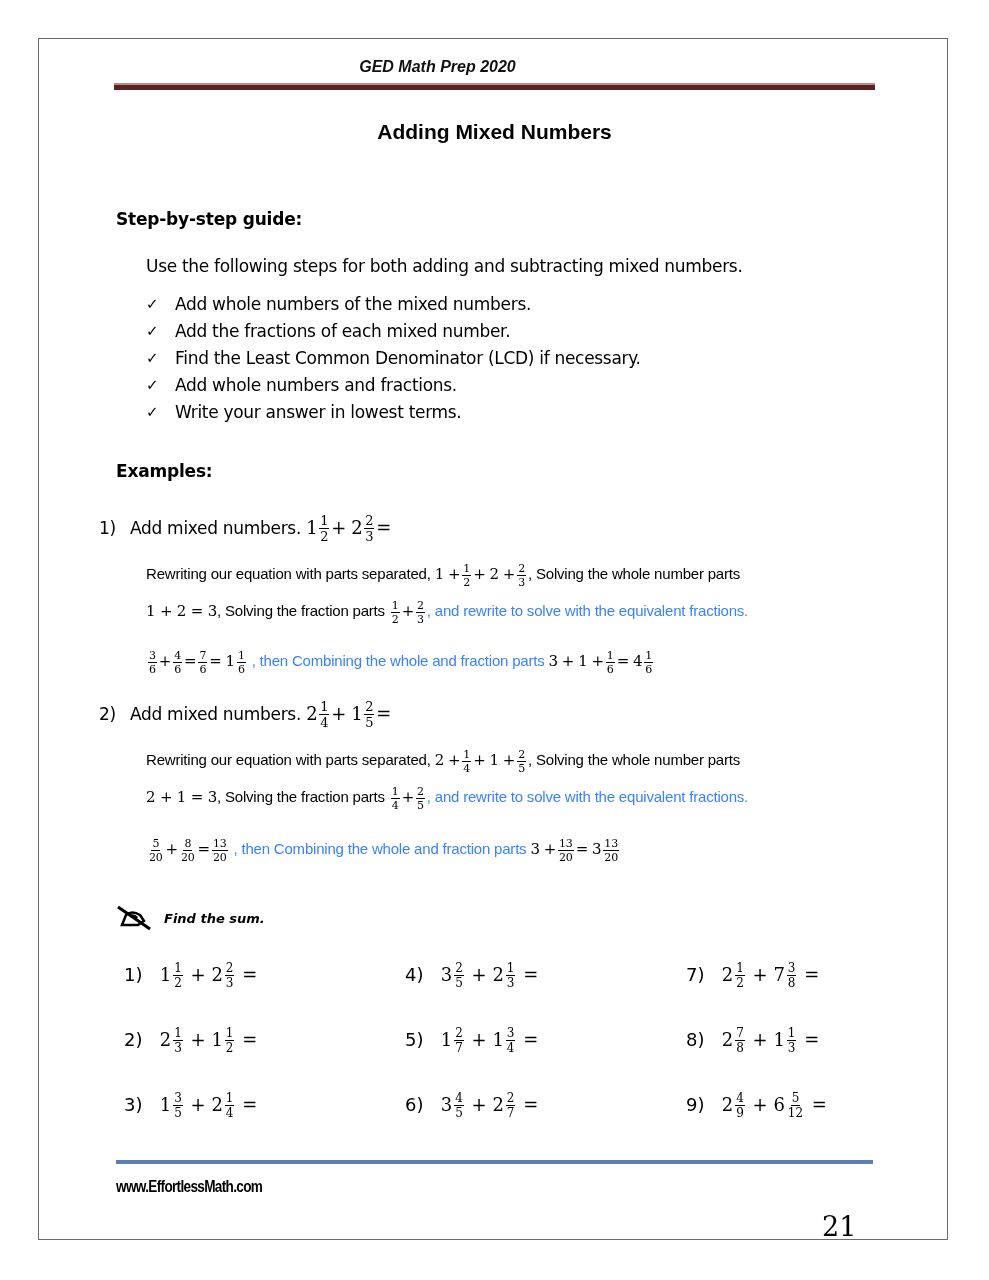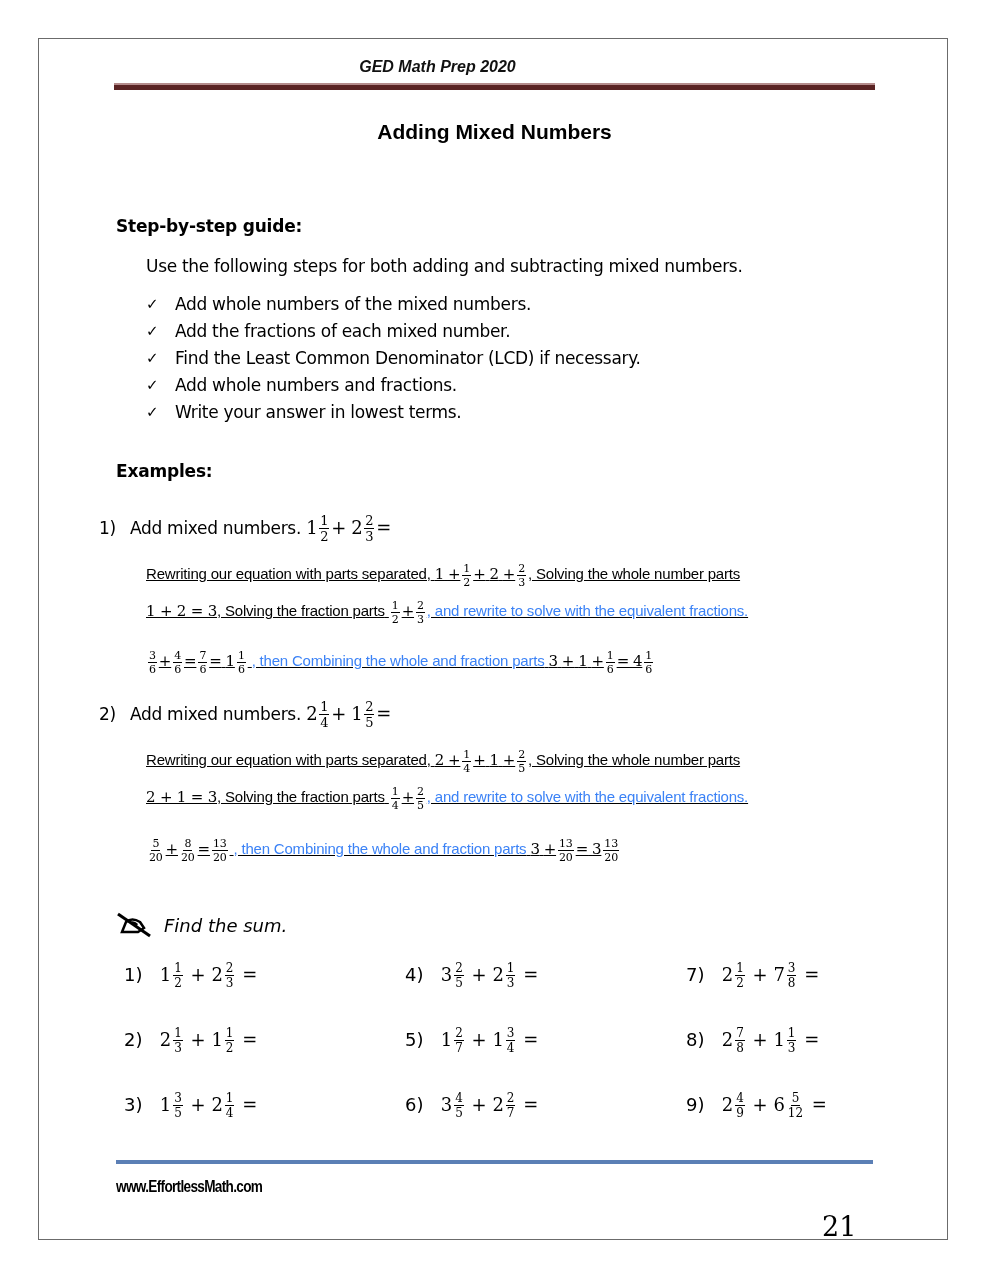--- a/index.html
+++ b/index.html
@@ -45,28 +45,28 @@
   .frac .den { padding: 1px 1px 0; }
   .ex-line {
     position: absolute; left: 99px; font-family: "DejaVu Sans", sans-serif; font-size: 17px;
     letter-spacing: -0.3px; white-space: nowrap;
   }
   .ex-line .num-label { display: inline-block; width: 31px; }
   .ex-line .frac { font-size: 13px; }
   .ex-line .m { font-family: "DejaVu Serif", serif; font-size: 18px; }
   .sol-line {
     position: absolute; left: 146px; font-family: "Liberation Sans", sans-serif; font-size: 15px;
-    white-space: nowrap; letter-spacing: -0.2px; text-decoration: underline;
+    white-space: nowrap; letter-spacing: -0.2px;
   }
   .sol-line .gray { color: #3b82f6; }
   .sol-line .m { font-family: "DejaVu Serif", serif; font-size: 15px; }
   .sol-line .frac { font-size: 11px; }
   .find-sum {
     position: absolute; left: 116px; top: 905px; display: flex; align-items: center;
-    font-family: "DejaVu Sans", sans-serif; font-style: italic; font-weight: normal; font-size: 18px; margin-top: 7px;
+    font-family: "DejaVu Sans", sans-serif; font-style: italic; font-weight: bold; font-size: 13px;
   }
   .find-sum svg { margin-right: 10px; }
   .problem {
     position: absolute; font-family: "DejaVu Sans", sans-serif; font-size: 18px; white-space: nowrap;
   }
   .problem .plabel { display: inline-block; width: 30px; }
   .problem .m { font-family: "DejaVu Serif", serif; }
   .problem .frac { font-size: 12px; }
   .footer-rule { position: absolute; left: 116px; width: 757px; top: 1160px; height: 4px; background: #5b7fb5; }
   .footer-url {
@@ -83,21 +83,21 @@
 <div class="page-frame"></div>
 
 <div class="running-header">GED Math Prep 2020</div>
 <div class="header-rule">
   <div class="thin"></div>
   <div class="thick"></div>
 </div>
 
 <div class="page-title">Adding Mixed Numbers</div>
 
-<div class="section-heading" style="top:216px">Step-by-step guide:</div>
+<div class="section-heading" style="top:209px">Step-by-step guide:</div>
 <div class="intro">Use the following steps for both adding and subtracting mixed numbers.</div>
 <ul class="checklist">
   <li>
       <span class="check">✓</span>
       <span>Add whole numbers of the mixed numbers.</span>
     </li>
   <li>
       <span class="check">✓</span>
       <span>Add the fractions of each mixed number.</span>
     </li>

